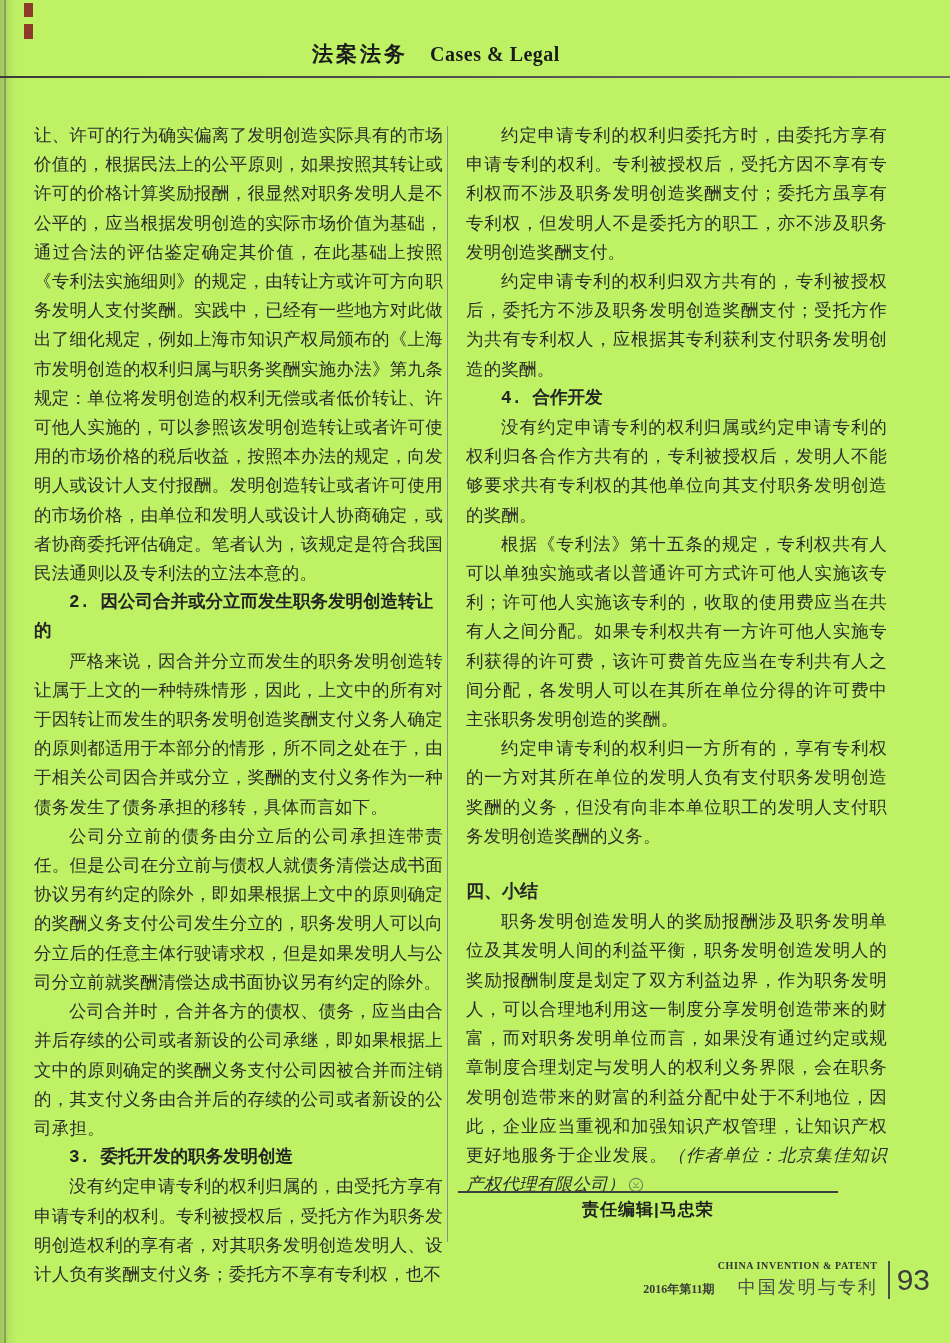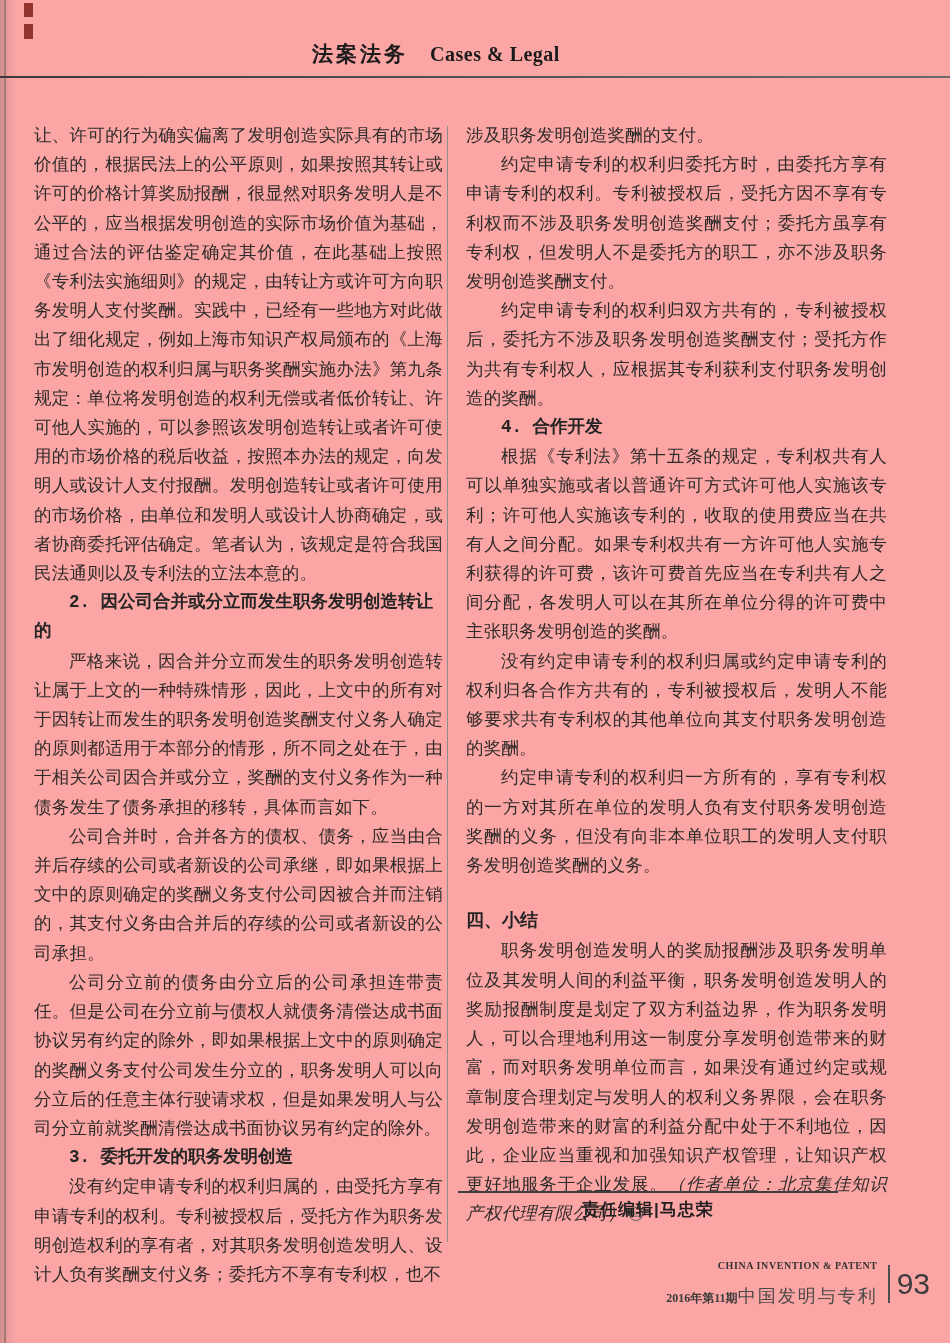--- a/index.html
+++ b/index.html
@@ -1,18 +1,18 @@
 <!DOCTYPE html>
 <html><head>
 <meta charset="utf-8">
 <style>
   html,body { margin:0; padding:0; background:#e9e7e2; }
   .page {
     position:relative; width:950px; height:1343px;
-    background:#fca5a5;
+    background:#bef264;
     overflow:hidden;
     font-family:"Liberation Serif", serif;
   }
   
   .left-shadow {
     position:absolute; left:0; top:0; width:18px; height:100%;
     background:linear-gradient(to right, rgba(95,90,82,0.30), rgba(95,90,82,0.08) 55%, rgba(95,90,82,0));
   }
   .left-edge-line {
     position:absolute; left:4px; top:0; width:2px; height:100%;
@@ -78,21 +78,21 @@
   }
 
   
   .footer { position:absolute; top:1260px; right:20px; display:flex; align-items:center; }
   .footer-meta { text-align:right; margin-right:7px; }
   .footer-en {
     font-family:"Liberation Serif", serif; font-weight:700;
     font-size:10px; letter-spacing:0.6px; color:#333;
   }
   .footer-cn-line {
-    margin-top:13px; display:flex; align-items:baseline; justify-content:flex-end; gap:0;
+    margin-top:4px; display:flex; align-items:baseline; justify-content:flex-end; gap:23px;
   }
   .footer-issue { font-size:12px; color:#3a3a3a; font-weight:700; }
   .footer-cn { font-size:18px; letter-spacing:2px; color:#4a4a4a; }
   .footer-bar { width:2px; height:38px; background:#4d4d4d; margin:0 7px 0 3px; }
   .footer-page {
     font-family:"Liberation Sans", sans-serif; font-size:30px;
     color:#3c3c3c; line-height:1; font-weight:400;
   }
 </style>
 </head>
@@ -107,35 +107,34 @@
 
   <div class="header">
     <span class="header-cn">法案法务</span><span class="header-en">Cases &amp; Legal</span>
   </div>
   <div class="header-rule"></div>
 
   <div class="col col-left">
     <p class="body-text">让、许可的行为确实偏离了发明创造实际具有的市场价值的，根据民法上的公平原则，如果按照其转让或许可的价格计算奖励报酬，很显然对职务发明人是不公平的，应当根据发明创造的实际市场价值为基础，通过合法的评估鉴定确定其价值，在此基础上按照《专利法实施细则》的规定，由转让方或许可方向职务发明人支付奖酬。实践中，已经有一些地方对此做出了细化规定，例如上海市知识产权局颁布的《上海市发明创造的权利归属与职务奖酬实施办法》第九条规定：单位将发明创造的权利无偿或者低价转让、许可他人实施的，可以参照该发明创造转让或者许可使用的市场价格的税后收益，按照本办法的规定，向发明人或设计人支付报酬。发明创造转让或者许可使用的市场价格，由单位和发明人或设计人协商确定，或者协商委托评估确定。笔者认为，该规定是符合我国民法通则以及专利法的立法本意的。</p>
     <p class="num-heading">2. 因公司合并或分立而发生职务发明创造转让的</p>
     <p class="body-text indent">严格来说，因合并分立而发生的职务发明创造转让属于上文的一种特殊情形，因此，上文中的所有对于因转让而发生的职务发明创造奖酬支付义务人确定的原则都适用于本部分的情形，所不同之处在于，由于相关公司因合并或分立，奖酬的支付义务作为一种债务发生了债务承担的移转，具体而言如下。</p>
+    <p class="body-text indent">公司分立前的债务由分立后的公司承担连带责任。但是公司在分立前与债权人就债务清偿达成书面协议另有约定的除外，即如果根据上文中的原则确定的奖酬义务支付公司发生分立的，职务发明人可以向分立后的任意主体行驶请求权，但是如果发明人与公司分立前就奖酬清偿达成书面协议另有约定的除外。</p>
     <p class="body-text indent">公司合并时，合并各方的债权、债务，应当由合并后存续的公司或者新设的公司承继，即如果根据上文中的原则确定的奖酬义务支付公司因被合并而注销的，其支付义务由合并后的存续的公司或者新设的公司承担。</p>
-    <p class="body-text indent">公司分立前的债务由分立后的公司承担连带责任。但是公司在分立前与债权人就债务清偿达成书面协议另有约定的除外，即如果根据上文中的原则确定的奖酬义务支付公司发生分立的，职务发明人可以向分立后的任意主体行驶请求权，但是如果发明人与公司分立前就奖酬清偿达成书面协议另有约定的除外。</p>
     <p class="num-heading">3. 委托开发的职务发明创造</p>
     <p class="body-text indent">没有约定申请专利的权利归属的，由受托方享有申请专利的权利。专利被授权后，受托方作为职务发明创造权利的享有者，对其职务发明创造发明人、设计人负有奖酬支付义务；委托方不享有专利权，也不</p>
   </div>
 
   <div class="col-divider"></div>
 
   <div class="col col-right">
-    <p class="body-text">涉及职务发明创造奖酬的支付。</p>
     <p class="body-text indent">约定申请专利的权利归委托方时，由委托方享有申请专利的权利。专利被授权后，受托方因不享有专利权而不涉及职务发明创造奖酬支付；委托方虽享有专利权，但发明人不是委托方的职工，亦不涉及职务发明创造奖酬支付。</p>
     <p class="body-text indent">约定申请专利的权利归双方共有的，专利被授权后，委托方不涉及职务发明创造奖酬支付；受托方作为共有专利权人，应根据其专利获利支付职务发明创造的奖酬。</p>
     <p class="num-heading">4. 合作开发</p>
+    <p class="body-text indent">没有约定申请专利的权利归属或约定申请专利的权利归各合作方共有的，专利被授权后，发明人不能够要求共有专利权的其他单位向其支付职务发明创造的奖酬。</p>
     <p class="body-text indent">根据《专利法》第十五条的规定，专利权共有人可以单独实施或者以普通许可方式许可他人实施该专利；许可他人实施该专利的，收取的使用费应当在共有人之间分配。如果专利权共有一方许可他人实施专利获得的许可费，该许可费首先应当在专利共有人之间分配，各发明人可以在其所在单位分得的许可费中主张职务发明创造的奖酬。</p>
-    <p class="body-text indent">没有约定申请专利的权利归属或约定申请专利的权利归各合作方共有的，专利被授权后，发明人不能够要求共有专利权的其他单位向其支付职务发明创造的奖酬。</p>
     <p class="body-text indent">约定申请专利的权利归一方所有的，享有专利权的一方对其所在单位的发明人负有支付职务发明创造奖酬的义务，但没有向非本单位职工的发明人支付职务发明创造奖酬的义务。</p>
     <p class="section-heading">四、小结</p>
     <p class="body-text indent"><span>职务发明创造发明人的奖励报酬涉及职务发明单位及其发明人间的利益平衡，职务发明创造发明人的奖励报酬制度是划定了双方利益边界，作为职务发明人，可以合理地利用这一制度分享发明创造带来的财富，而对职务发明单位而言，如果没有通过约定或规章制度合理划定与发明人的权利义务界限，会在职务发明创造带来的财富的利益分配中处于不利地位，因此，企业应当重视和加强知识产权管理，让知识产权更好地服务于企业发展。</span><span class="author-note">（作者单位：北京集佳知识产权代理有限公司）</span><svg class="end-mark" width="16" height="16" viewBox="0 0 16 16">
           <circle cx="8" cy="8" r="6.6" fill="none" stroke="#5a5a5a" stroke-width="1.1"></circle>
           <path d="M4.8 10.2h6.4 M6 5.6c0 3.4 4 3.4 4 0" fill="none" stroke="#5a5a5a" stroke-width="1"></path>
         </svg></p>
   </div>
 
   <div class="editor-rule"></div>
   <div class="editor-credit">责任编辑|马忠荣</div>

